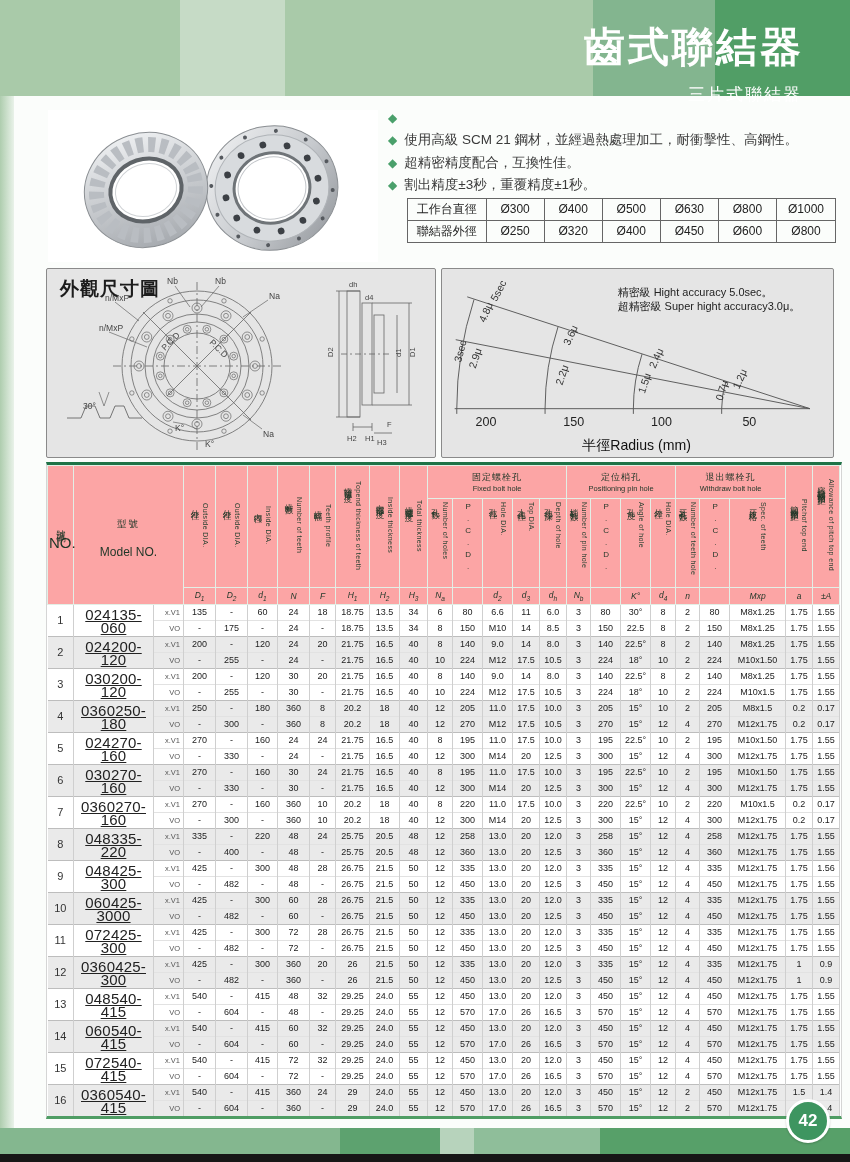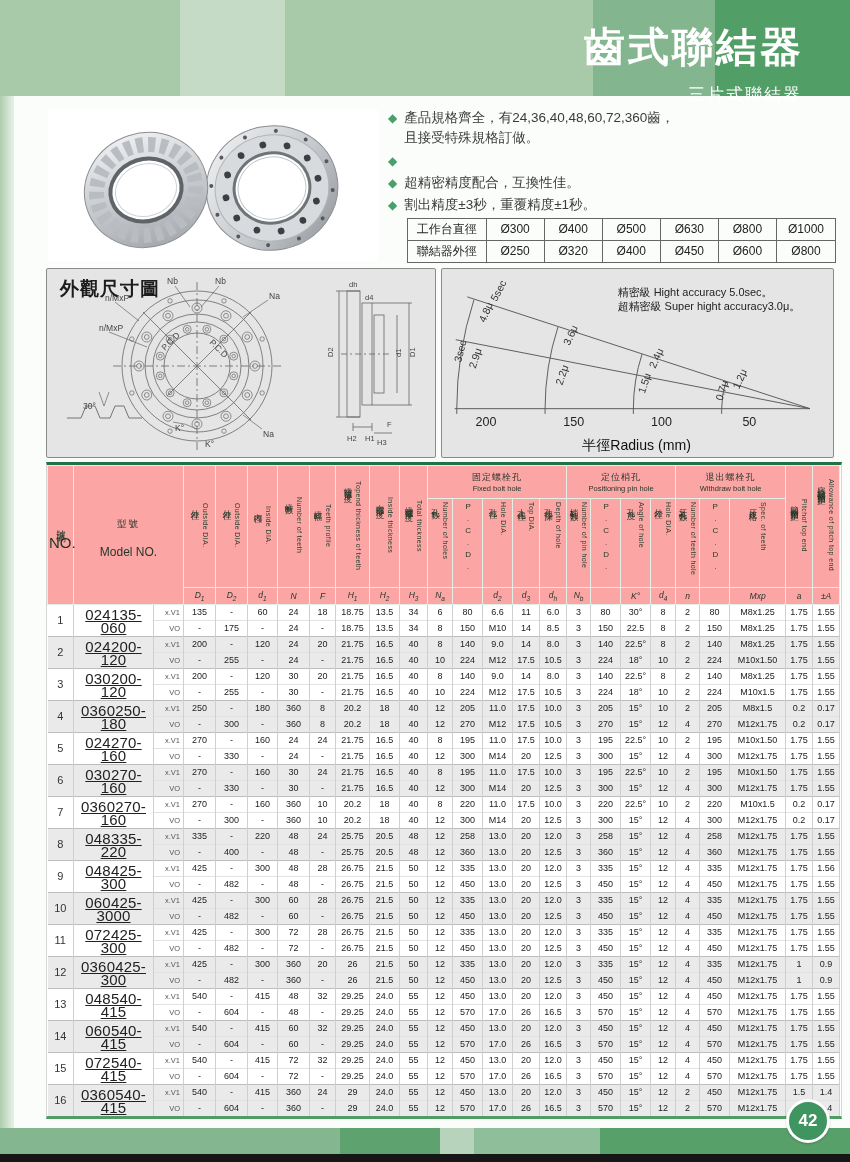--- a/index.html
+++ b/index.html
@@ -129,23 +129,22 @@
         <ellipse rx="62" ry="57" fill="url(#mg2)" stroke="#8a8e92" stroke-width="1"></ellipse>
         <ellipse rx="50" ry="45" fill="none" stroke="#b9bdc2" stroke-width="15" stroke-dasharray="7 5"></ellipse>
         <ellipse rx="36" ry="31" fill="#ffffff" stroke="#5f6468" stroke-width="4"></ellipse>
         <ellipse rx="31" ry="26" fill="#ffffff" stroke="#cfd2d5" stroke-width="1"></ellipse>
       </g>
     </svg>
   </div>
 
   <div class="features">
     <div id="featList">
-        <div class="feat"><span class="dia">◆</span><span>產品規格齊全，有24,36,40,48,60,72,360齒，
-且接受特殊規格訂做。</span></div>
         <div class="feat"><span class="dia">◆</span></div>
+        <div class="feat"><span class="dia">◆</span><span>使用高級 SCM 21 鋼材，並經過熱處理加工，耐衝擊性、高鋼性。</span></div>
         <div class="feat"><span class="dia">◆</span><span>超精密精度配合，互換性佳。</span></div>
         <div class="feat"><span class="dia">◆</span><span>割出精度±3秒，重覆精度±1秒。</span></div>
       </div>
     <table class="ref">
         <tbody id="refBody">
           <tr>
             <td class="lbl">工作台直徑</td>
             <td class="val">Ø300</td>
             <td class="val">Ø400</td>
             <td class="val">Ø500</td>

